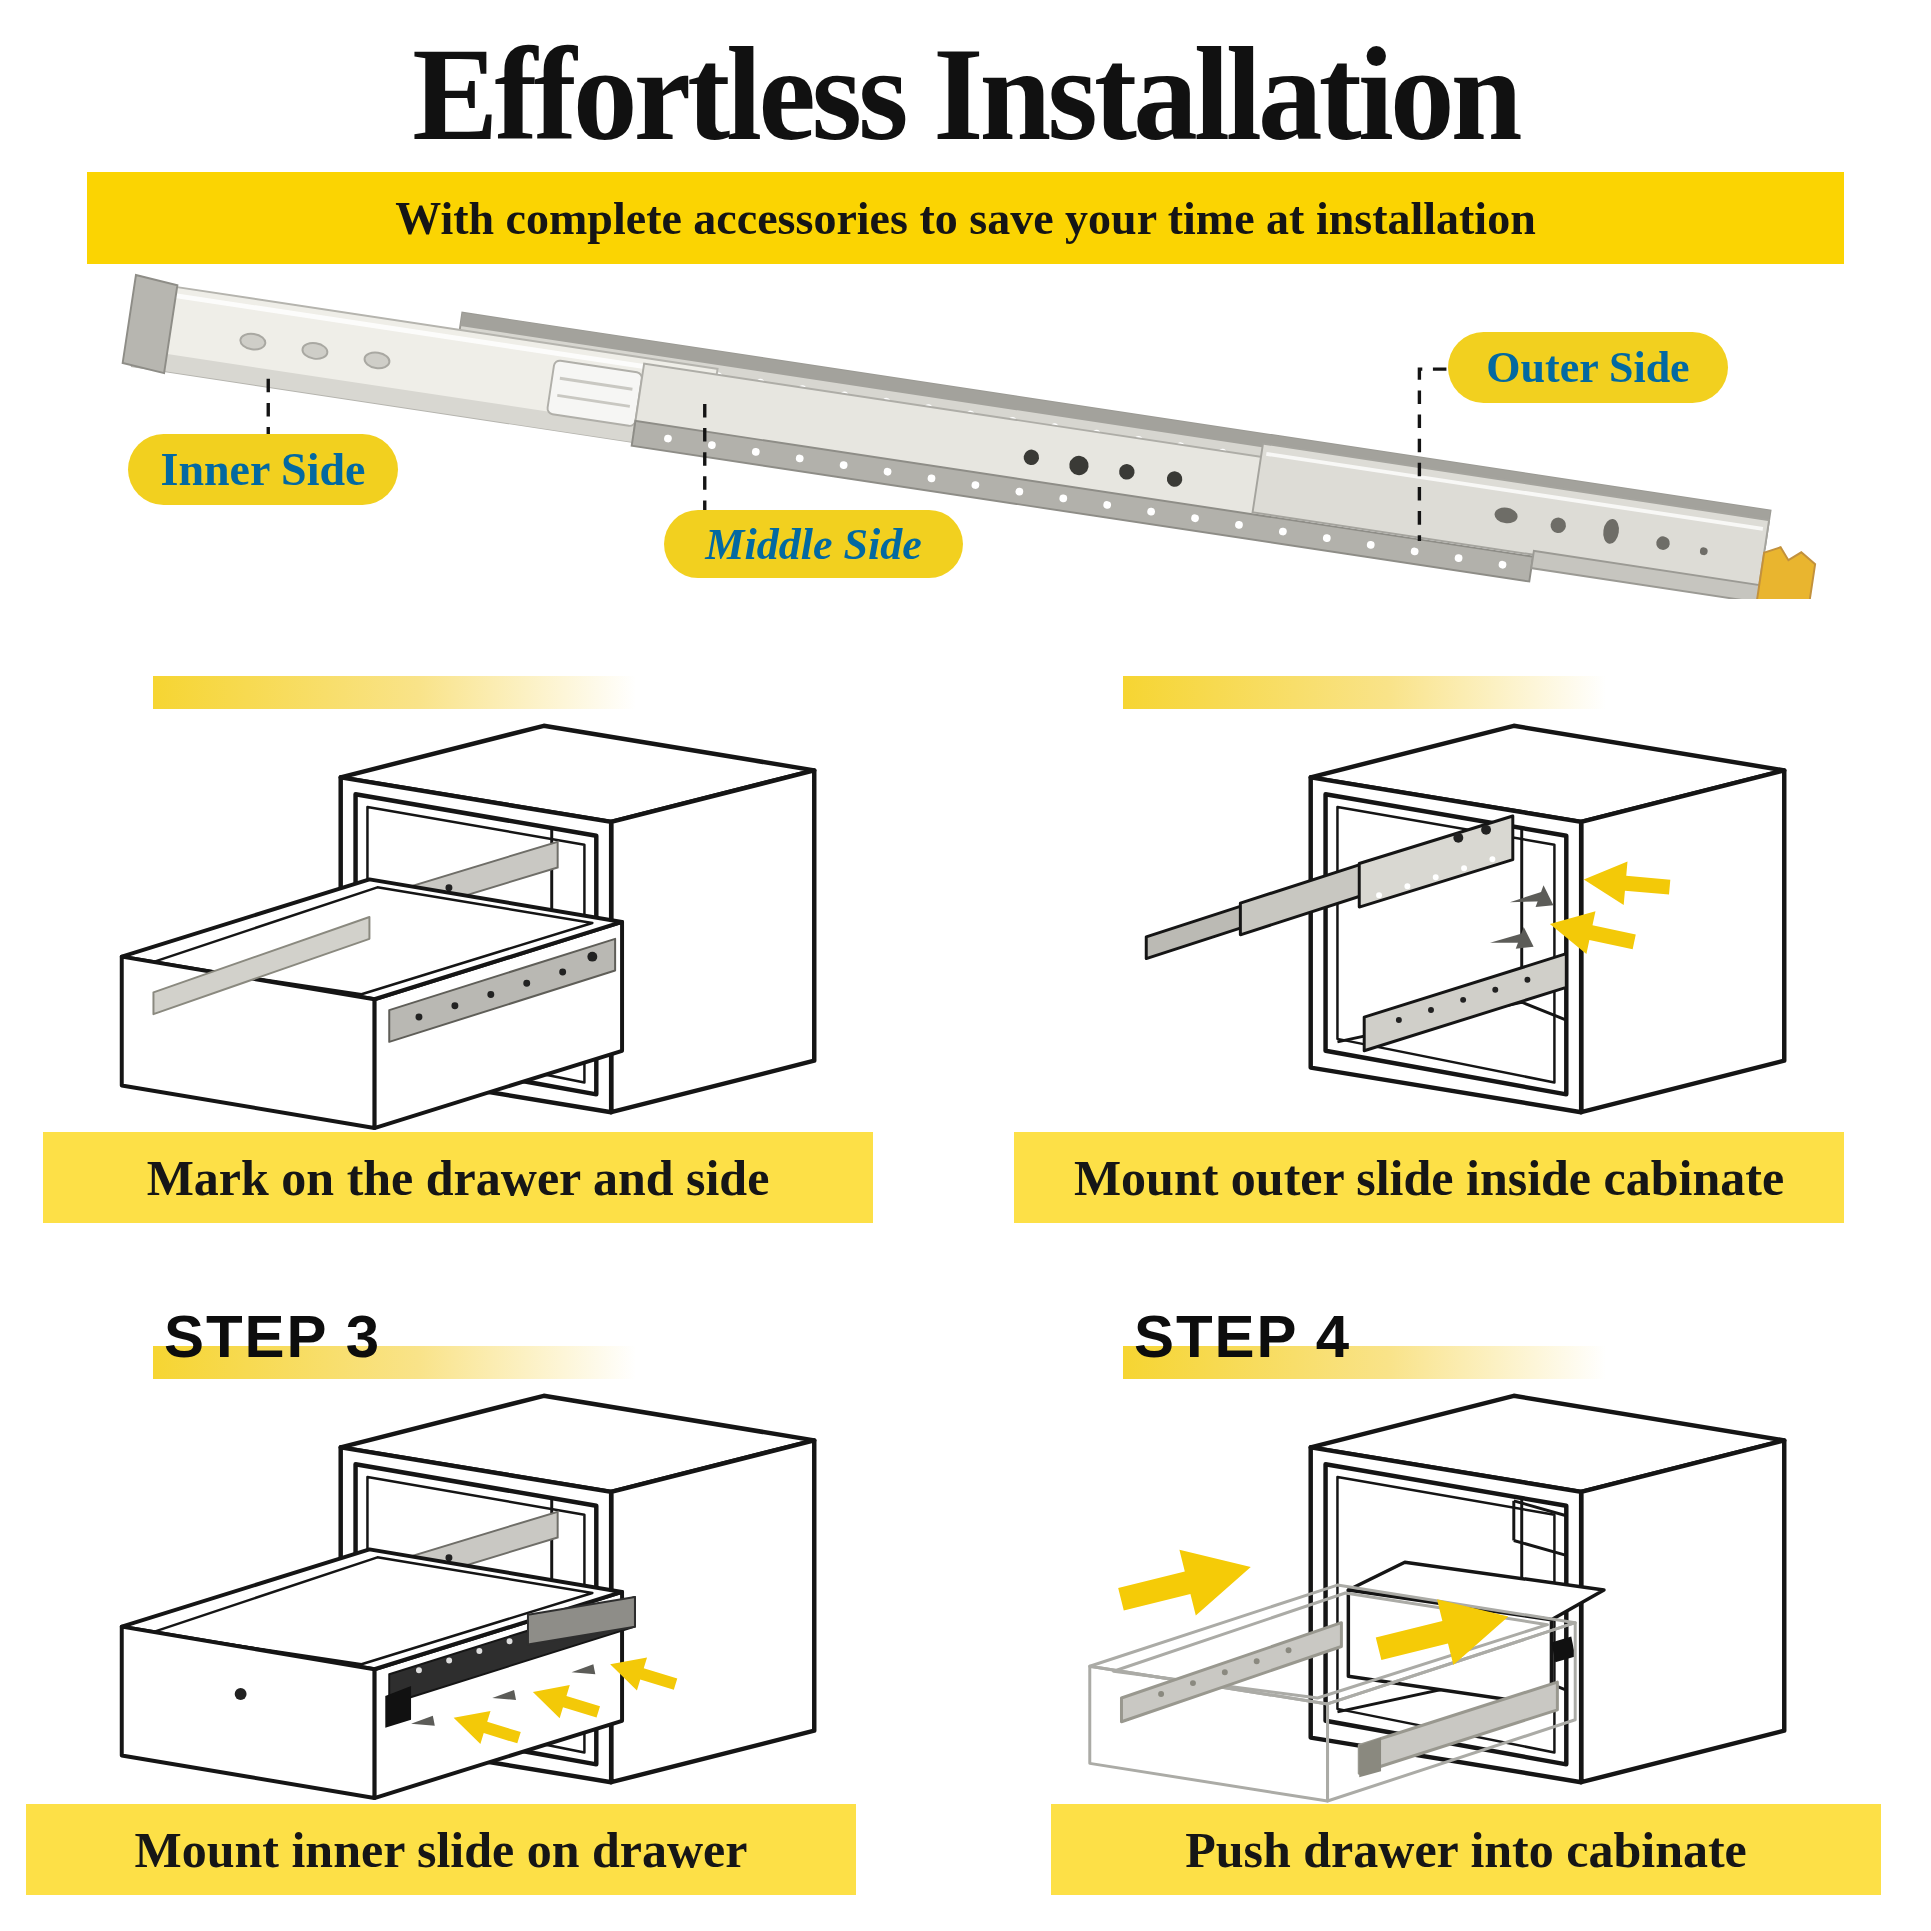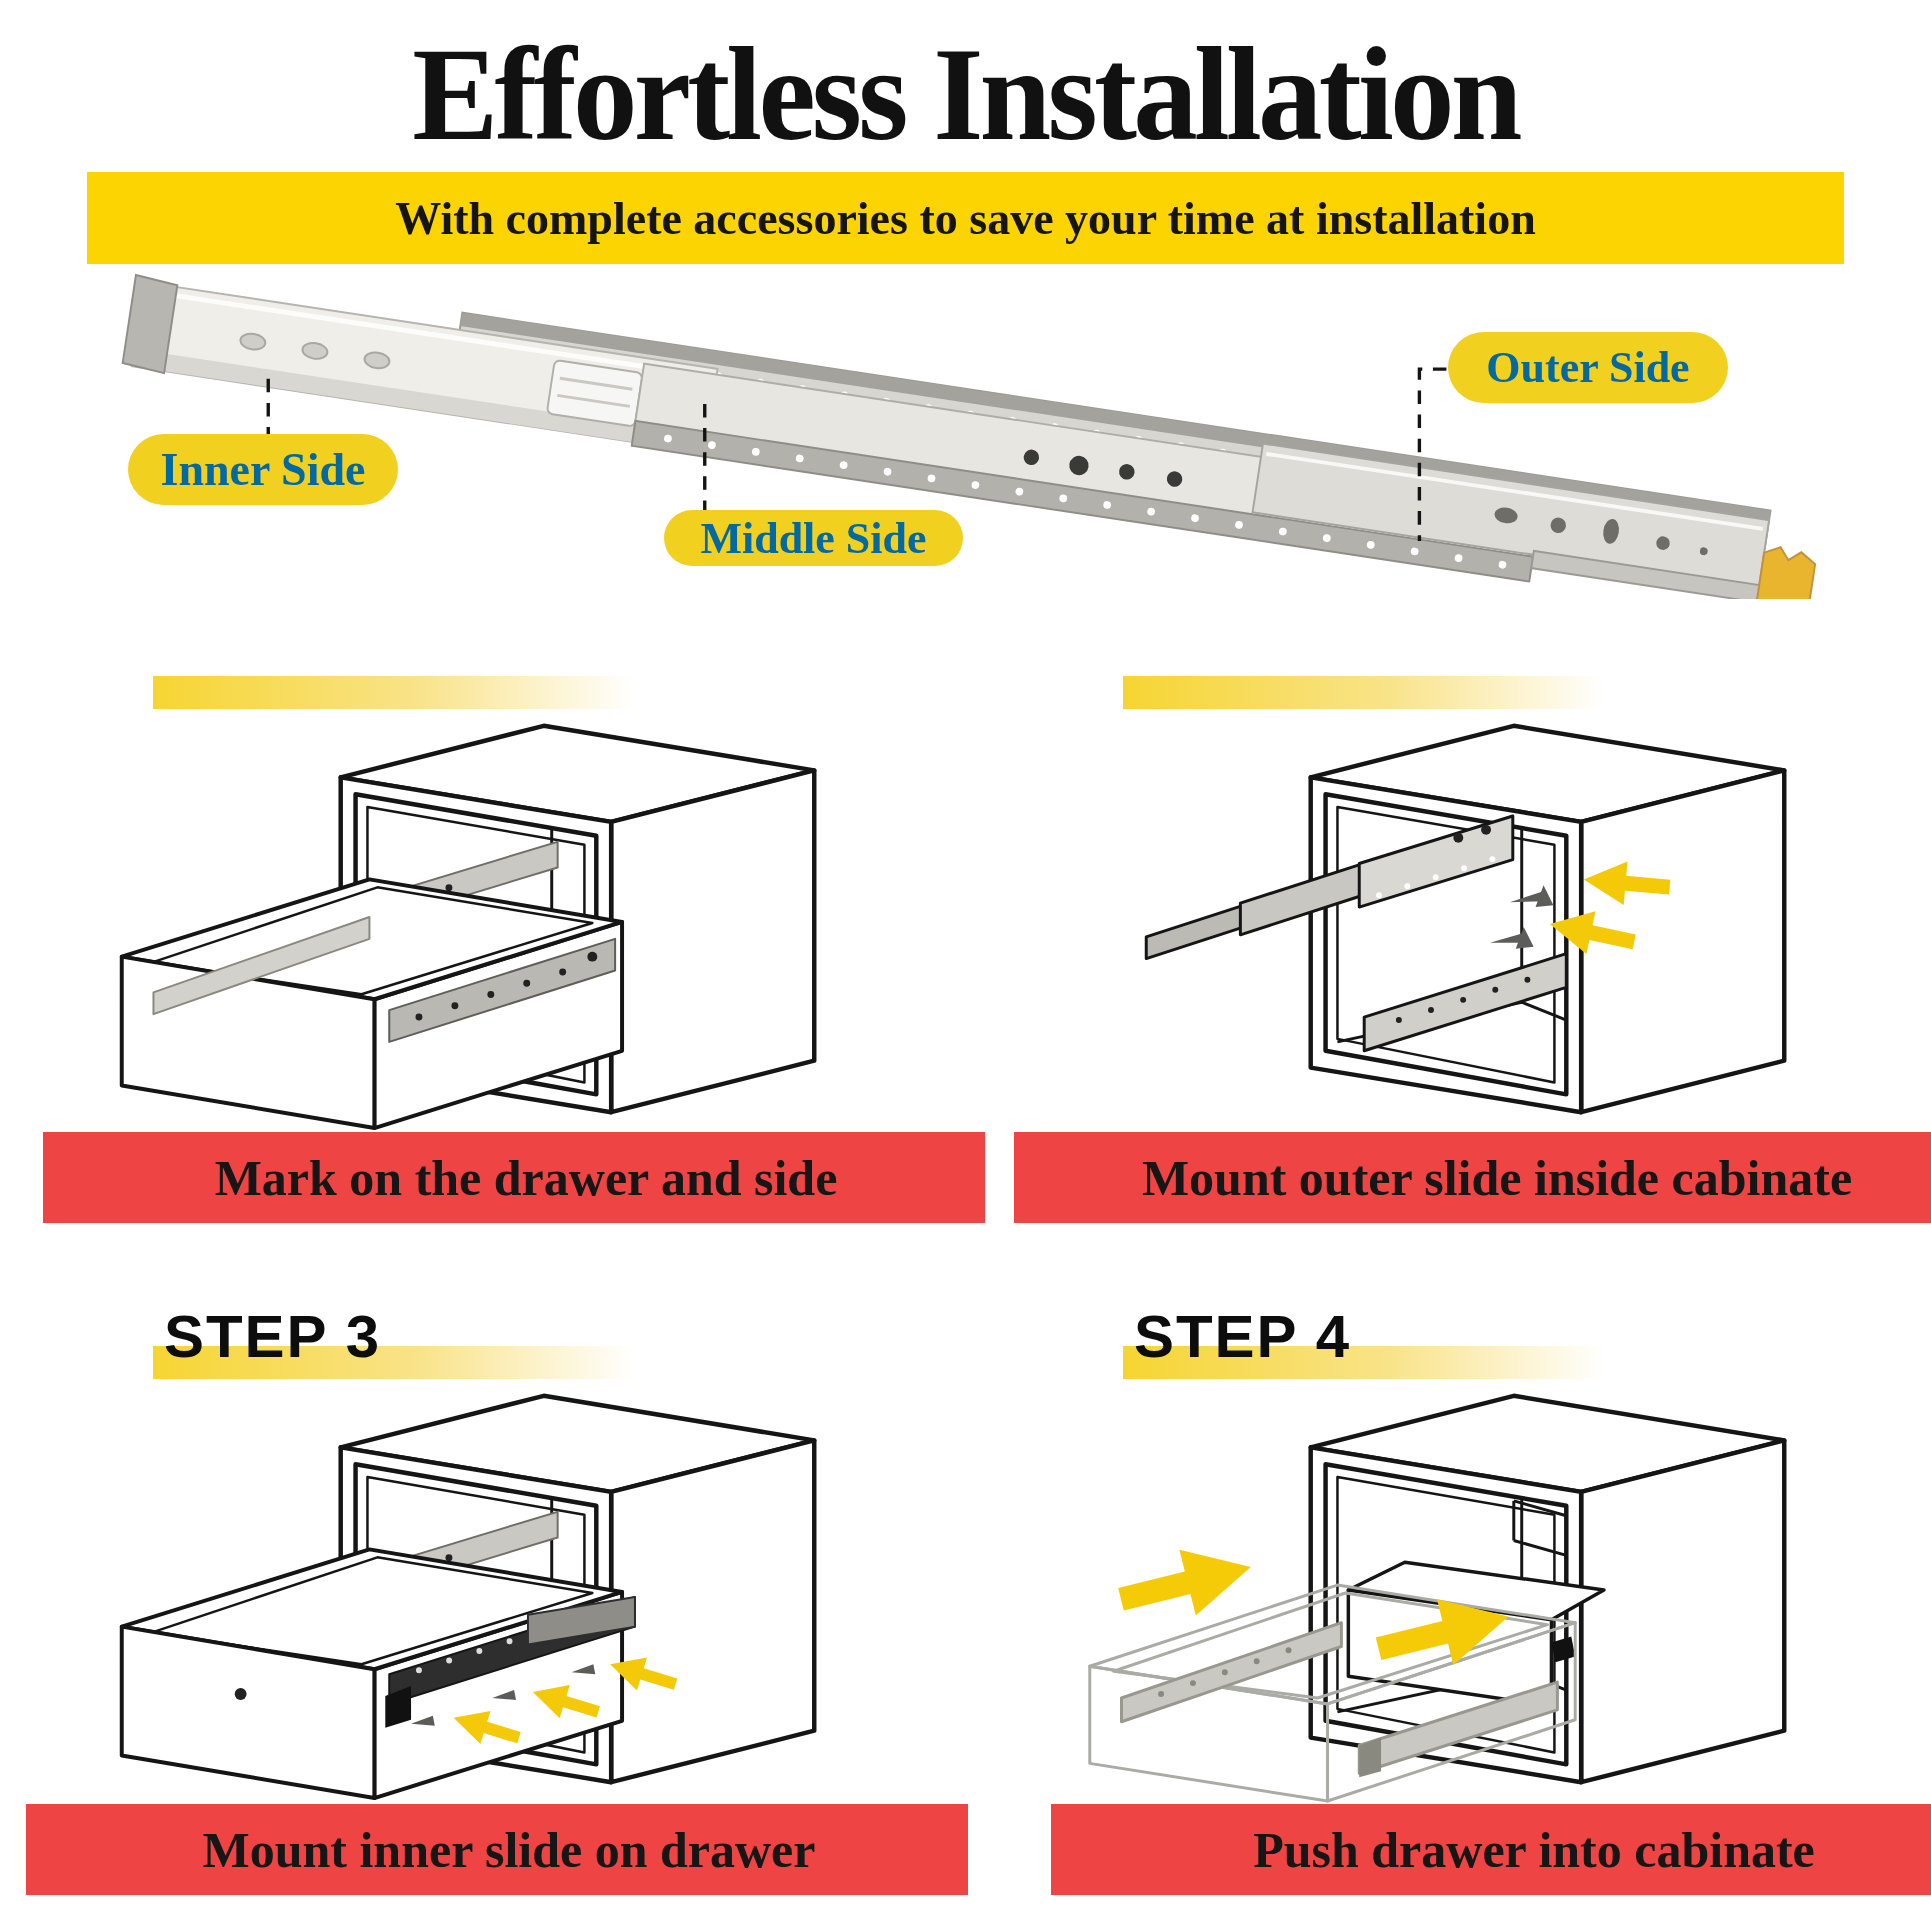--- a/index.html
+++ b/index.html
@@ -7,29 +7,29 @@
         font-family:"Liberation Serif","DejaVu Serif",serif;color:#111;}
   .title{position:absolute;top:17.4px;left:0;width:100%;text-align:center;
          font-size:133px;font-weight:bold;letter-spacing:-3.9px;transform:scaleX(0.97);}
   .banner{position:absolute;left:87px;top:172px;width:1757px;height:92px;
           background:#FBD402;display:flex;align-items:center;justify-content:center;}
   .banner-text{font-size:46px;font-weight:bold;color:#151515;white-space:nowrap;}
   .hero-svg{position:absolute;left:106px;top:232px;width:1719px;height:367px;}
   .pill{position:absolute;background:#F2D01F;display:flex;align-items:center;justify-content:center;
         font-weight:bold;color:#0369a1;}
   .pill-inner{left:128px;top:434px;width:270px;height:71px;border-radius:36px;font-size:46px;}
-  .pill-middle{left:664px;top:510px;width:299px;height:56px;border-radius:34px;font-size:44px;}
+  .pill-middle{left:664px;top:510px;width:299px;height:68px;border-radius:34px;font-size:44px;font-style:italic;}
   .pill-outer{left:1448px;top:332px;width:280px;height:71px;border-radius:36px;font-size:44px;}
   .step-heading{position:absolute;z-index:2;font-family:"Liberation Sans","DejaVu Sans",sans-serif;
                 font-weight:bold;font-size:60px;letter-spacing:1.9px;color:#0d0d0d;white-space:nowrap;}
   .step-highlight{position:absolute;z-index:1;width:483px;height:33px;
                   background:linear-gradient(90deg,#F6D532 0%,#F9E389 55%,rgba(250,235,160,0) 100%);}
   .step-svg{position:absolute;width:753px;height:426px;}
-  .caption{position:absolute;width:918px;height:91px;background:#ef4444;
-           display:flex;align-items:center;justify-content:center;padding-left:24px;}
+  .caption{position:absolute;width:830px;height:91px;background:#fde047;
+           display:flex;align-items:center;justify-content:center;}
   .caption-text{font-size:50px;font-weight:bold;color:#161616;white-space:nowrap;}
   .dash{stroke:#141414;stroke-width:3.5;stroke-dasharray:14 11;fill:none;}
 </style>
 </head>
 <body>
 
 <div class="page">
 
   <div class="title">Effortless Installation</div>
 

